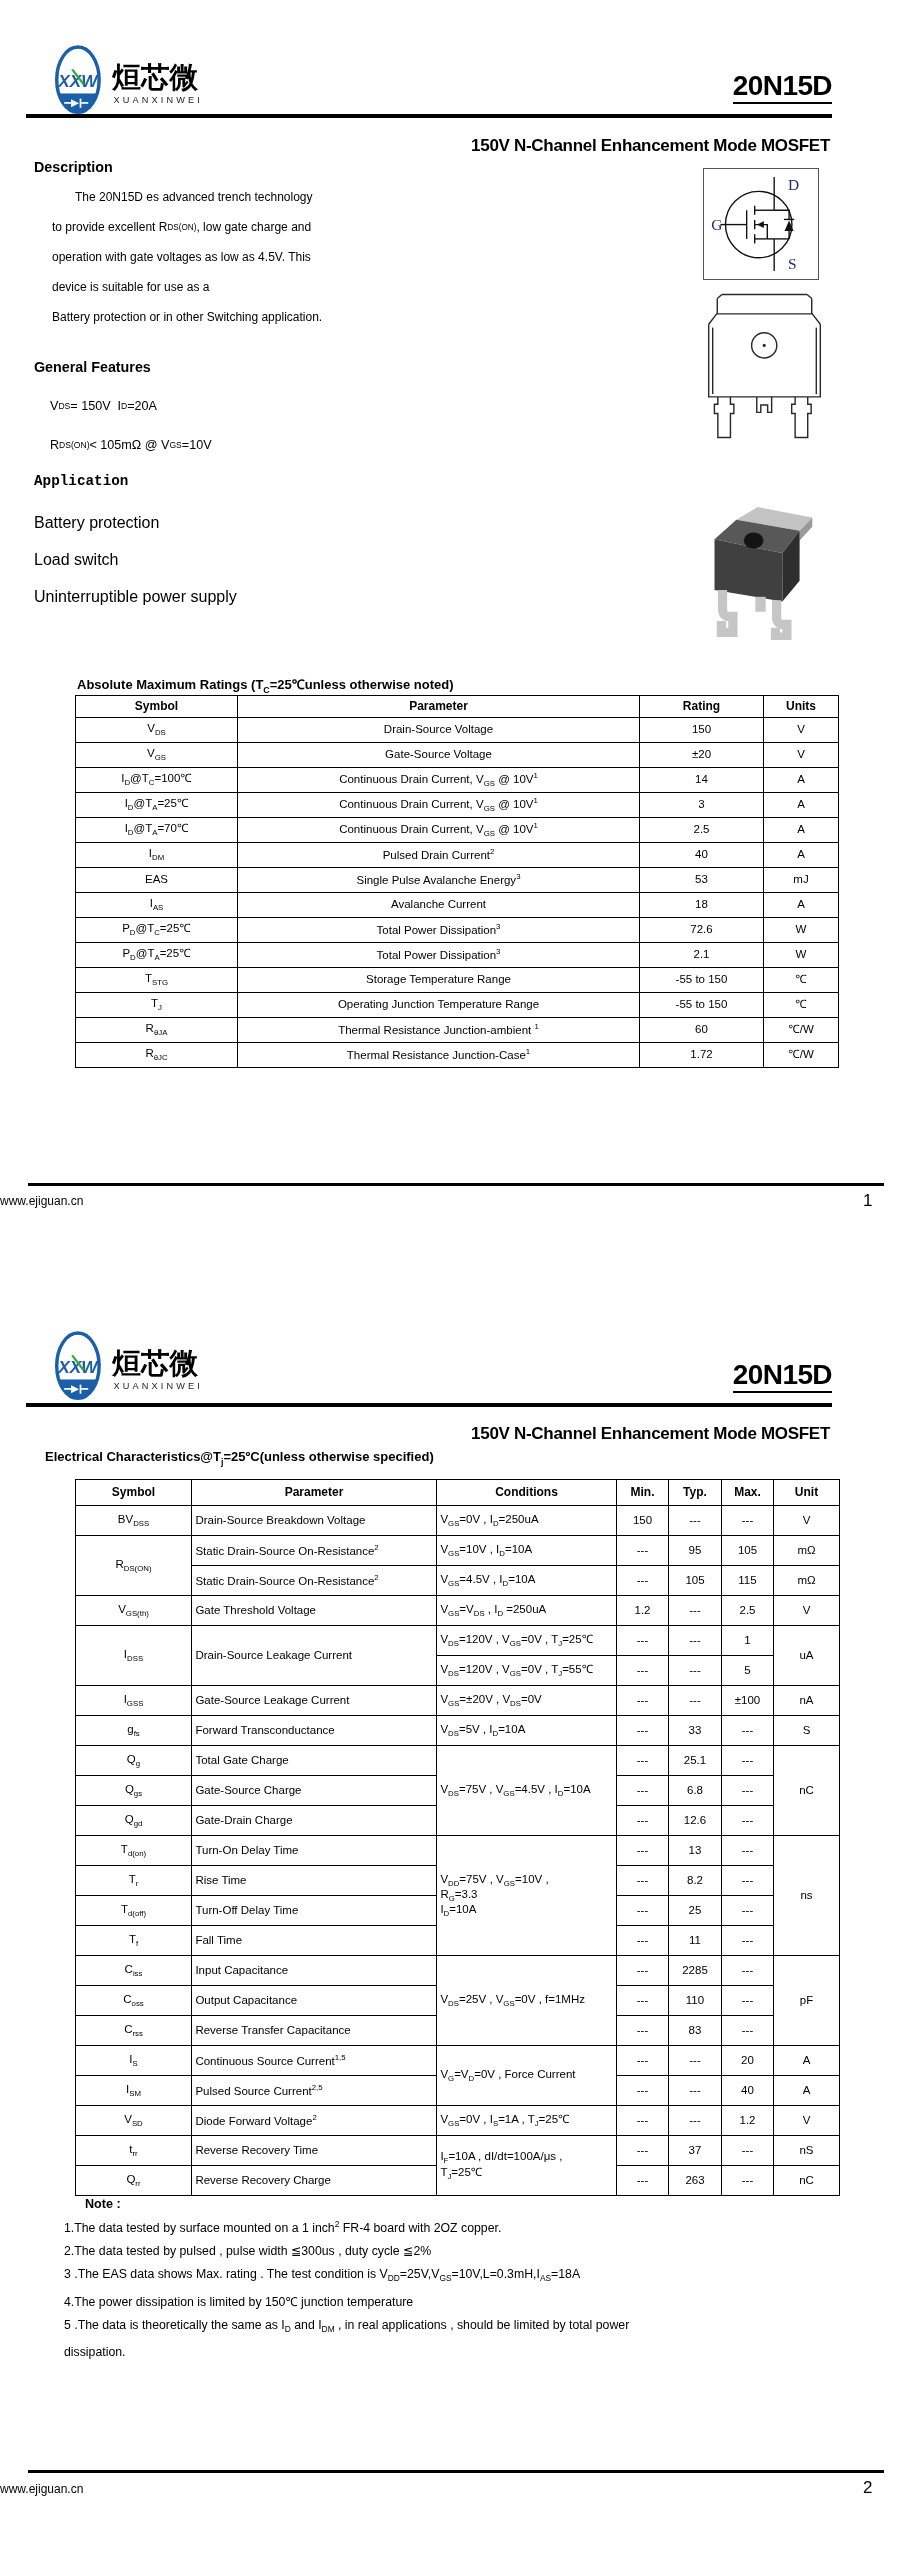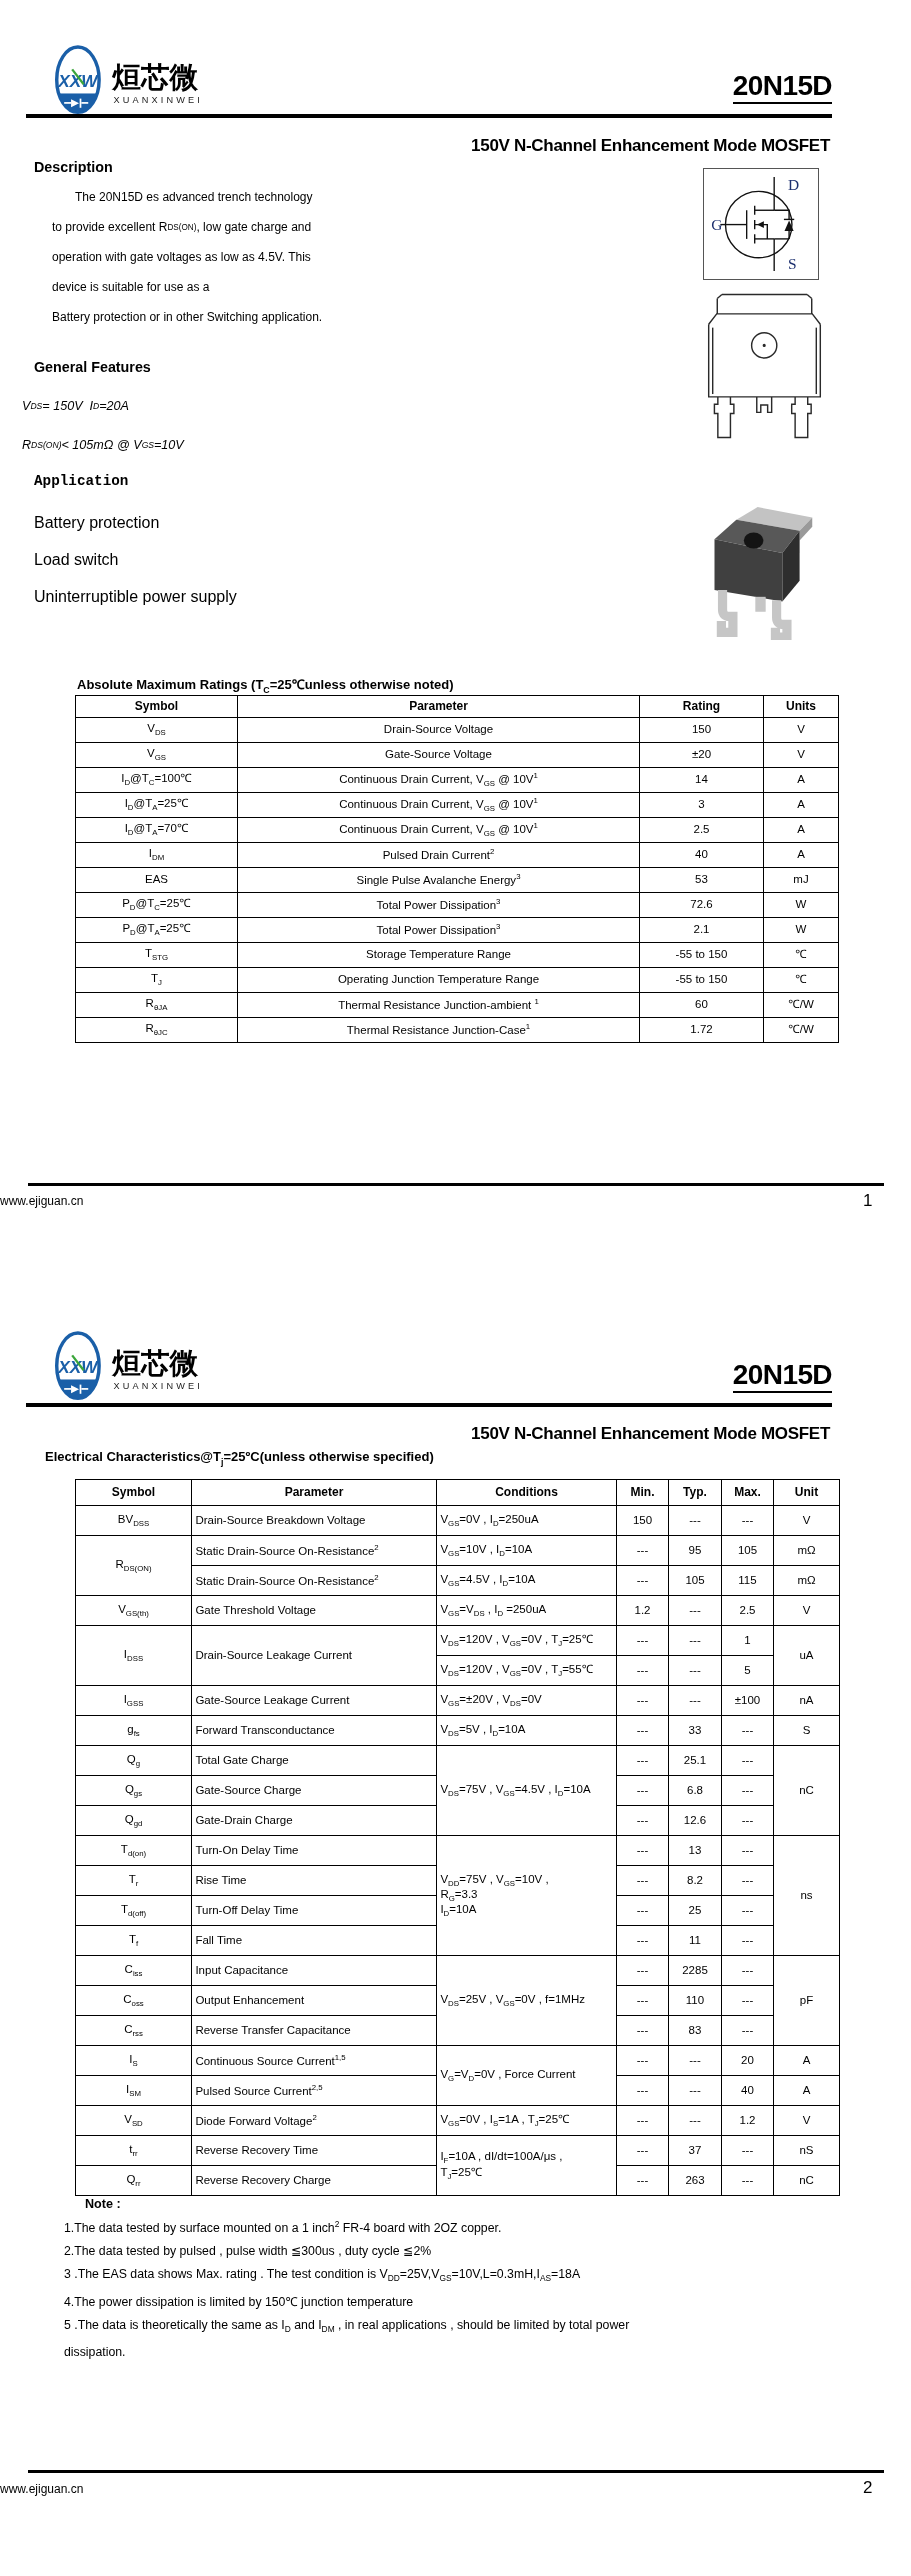--- a/index.html
+++ b/index.html
@@ -75,21 +75,21 @@
   <div class="abs h1" style="left:34px;top:159px;">Description</div>
   <div class="abs" style="left:52px;top:182px;width:436px;">
     <div class="desc-line indent">The 20N15D es advanced trench technology</div>
     <div class="desc-line">to provide excellent R<sub>DS(ON)</sub>, low gate charge and</div>
     <div class="desc-line">operation with gate voltages as low as 4.5V. This</div>
     <div class="desc-line">device is suitable for use as a</div>
     <div class="desc-line">Battery protection or in other Switching application.</div>
   </div>
 
   <div class="abs h1" style="left:34px;top:359px;">General Features</div>
-  <div class="abs" style="left:22px;top:386px;width:436px;font-style:italic;">
+  <div class="abs" style="left:50px;top:386px;width:436px;">
     <div class="feat-line">V<sub>DS</sub> = 150V &nbsp;I<sub>D</sub> =20A</div>
     <div class="feat-line">R<sub>DS(ON)</sub> &lt; 105mΩ @ V<sub>GS</sub>=10V</div>
   </div>
 
   <div class="abs h1" style="left:34px;top:473px;font-family:Liberation Mono, monospace;">Application</div>
   <div class="abs" style="left:34px;top:504px;width:436px;">
     <div class="app-line">Battery protection</div>
     <div class="app-line">Load switch</div>
     <div class="app-line">Uninterruptible power supply</div>
   </div>
@@ -209,20 +209,26 @@
           <td>40</td>
           <td>A</td>
         </tr>
         <tr>
           <td>EAS</td>
           <td>Single Pulse Avalanche Energy<sup>3</sup></td>
           <td>53</td>
           <td>mJ</td>
         </tr>
         <tr>
+          <td>I<sub>AS</sub></td>
+          <td>Avalanche Current</td>
+          <td>18</td>
+          <td>A</td>
+        </tr>
+        <tr>
           <td>P<sub>D</sub>@T<sub>C</sub>=25℃</td>
           <td>Total Power Dissipation<sup>3</sup></td>
           <td>72.6</td>
           <td>W</td>
         </tr>
         <tr>
           <td>P<sub>D</sub>@T<sub>A</sub>=25℃</td>
           <td>Total Power Dissipation<sup>3</sup></td>
           <td>2.1</td>
           <td>W</td>
@@ -431,21 +437,21 @@
           <td>C<sub>iss</sub></td>
           <td class="al">Input Capacitance</td>
           <td rowspan="3" class="al">V<sub>DS</sub>=25V , V<sub>GS</sub>=0V , f=1MHz</td>
           <td>---</td>
           <td>2285</td>
           <td>---</td>
           <td rowspan="3">pF</td>
         </tr>
         <tr>
           <td>C<sub>oss</sub></td>
-          <td class="al">Output Enhancement</td>
+          <td class="al">Output Capacitance</td>
           <td>---</td>
           <td>110</td>
           <td>---</td>
         </tr>
         <tr>
           <td>C<sub>rss</sub></td>
           <td class="al">Reverse Transfer Capacitance</td>
           <td>---</td>
           <td>83</td>
           <td>---</td>

